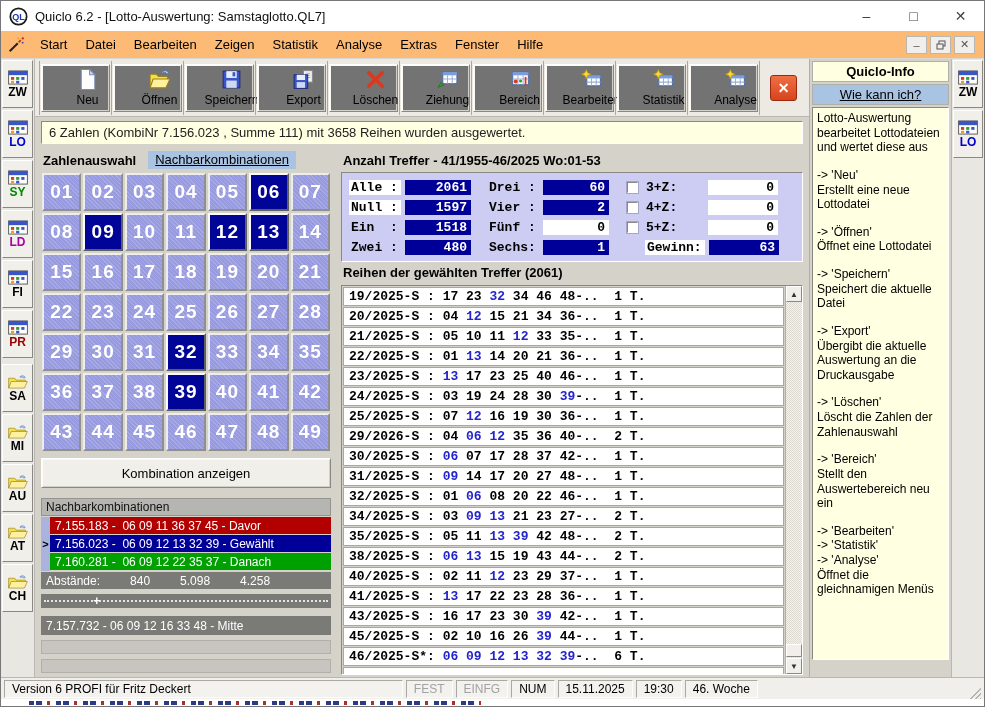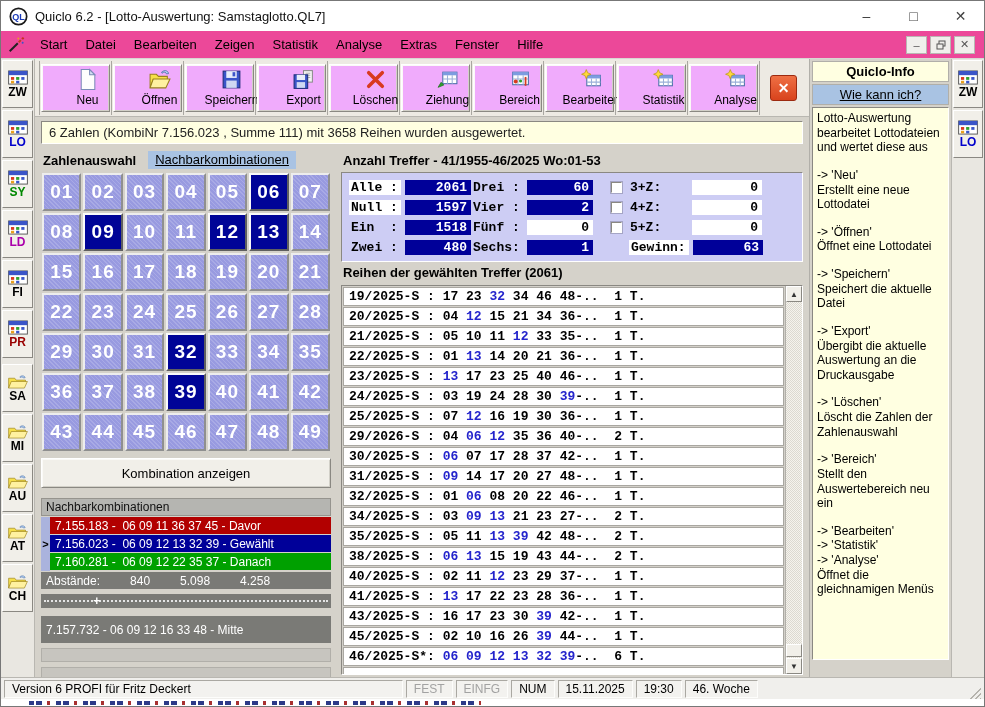--- a/index.html
+++ b/index.html
@@ -8,41 +8,41 @@
   .window { width:985px; height:707px; background:#f0f0f0; border:1px solid #777; display:flex; flex-direction:column; overflow:hidden; }
 
   
   .titlebar { height:30px; background:#fff; display:flex; align-items:center; padding-left:8px; gap:7px; flex:0 0 auto; }
   .app-icon svg { width:19px; height:19px; display:block; }
   .title-text { font-size:13px; color:#111; }
   .win-controls { margin-left:auto; display:flex; height:100%; }
   .win-btn { width:47px; height:100%; display:flex; align-items:center; justify-content:center; font-size:14px; color:#444; }
 
   
-  .menubar { height:28px; background:#ec4899; border-bottom:1px solid #d9d7d3; display:flex; align-items:center; padding:0 6px; flex:0 0 auto; }
+  .menubar { height:28px; background:#fdba74; border-bottom:1px solid #d9d7d3; display:flex; align-items:center; padding:0 6px; flex:0 0 auto; }
   .wand svg { width:18px; height:18px; display:block; margin-right:6px; }
   .menu-item { padding:4px 9px; font-size:13px; }
   .mdi-controls { margin-left:auto; display:flex; gap:3px; padding-right:3px; }
   .mdi-btn { width:21px; height:18px; border:1px solid #b9b7b3; background:#f0efec; color:#555; font-size:11px; display:flex; align-items:center; justify-content:center; }
   .mdi-btn svg { width:10px; height:10px; }
 
   
   .bodyrow { flex:1 1 auto; display:flex; min-height:0; background:#d5d2ca; }
   .left-strip { width:34px; flex:0 0 auto; background:#e9e7e1; border-right:1px solid #b9b7b1; display:flex; flex-direction:column; }
   .right-strip { width:33px; flex:0 0 auto; background:#e9e7e1; border-left:1px solid #b9b7b1; display:flex; flex-direction:column; }
   .side-tab { height:48px; flex:0 0 auto; margin:1px; background:#f1efe9; border:1px solid; border-color:#fff #8a8882 #8a8882 #fff; display:flex; flex-direction:column; align-items:center; justify-content:center; gap:1px; }
   .side-tab.gap { margin-top:5px; }
   .side-tab svg { width:22px; height:15px; display:block; }
   .side-tab .lbl { font-weight:bold; font-size:12px; line-height:12px; }
 
   .main { flex:1 1 auto; display:flex; flex-direction:column; min-width:0; }
 
   
   .toolbar { height:58px; flex:0 0 auto; background:#edeae3; border-bottom:1px solid #b9b7b1; display:flex; align-items:center; padding:0 3px; }
-  .tb-btn { width:69px; height:48px; flex:0 0 auto; background:#f0abfc; border:1px solid; border-color:#fff #8a8882 #8a8882 #fff; box-shadow:inset 1px 1px 0 #fbfaf7, inset -1px -1px 0 #d2d0c8; display:flex; flex-direction:column; align-items:center; justify-content:center; gap:2px;padding-left:24px; }
+  .tb-btn { width:69px; height:48px; flex:0 0 auto; background:#737373; border:1px solid; border-color:#fff #8a8882 #8a8882 #fff; box-shadow:inset 1px 1px 0 #fbfaf7, inset -1px -1px 0 #d2d0c8; display:flex; flex-direction:column; align-items:center; justify-content:center; gap:2px;padding-left:24px; }
   .tb-btn .tb-icon svg { width:23px; height:23px; display:block; }
   .tb-btn .tb-label { font-size:12px; }
   .tb-sep { width:1px; height:54px; background:#a9a7a1; margin:0 1px; flex:0 0 auto; }
   .tb-close { width:27px; height:26px; margin-left:9px; flex:0 0 auto; border:1px solid #9c2a10; border-radius:3px; background:linear-gradient(#ef7044,#d8431d); color:#fff; font-weight:bold; font-size:14px; display:flex; align-items:center; justify-content:center; }
 
   
   .content { flex:1 1 auto; min-height:0; padding:4px 6px 2px 6px; display:flex; flex-direction:column; }
   .infobar { height:23px; flex:0 0 auto; background:#ffffe1; border:1px solid; border-color:#8a8882 #fff #fff #8a8882; display:flex; align-items:center; padding:0 7px; font-size:13px; color:#222; margin-bottom:4px; }
   .columns { flex:1 1 auto; min-height:0; display:flex; gap:10px; }
   .left-col { width:290px; flex:0 0 auto; display:flex; flex-direction:column; }
@@ -63,31 +63,31 @@
   .nb-band { display:flex; margin-top:1px; }
   .nb-markers { width:9px; flex:0 0 auto; background:#aab3dd; display:flex; flex-direction:column; }
   .nb-marker { height:18px; display:flex; align-items:center; justify-content:center; font-weight:bold; font-size:11px; color:#000; }
   .nb-rows { flex:1 1 auto; }
   .nb-row { height:17px; margin-bottom:1px; color:#fff; display:flex; align-items:center; padding:0 5px; white-space:pre; }
   .abst-row { height:17px; background:#7a7a76; color:#fff; display:flex; align-items:center; padding:0 5px; margin-top:1px; }
   .abst-row .v { margin-left:30px; }
   .gauge { height:14px; background:#7a7a76; margin-top:5px; position:relative; }
   .gauge::before { content:""; position:absolute; left:3px; right:3px; top:6px; border-top:2px dotted #e4e4e4; }
   .gauge .plus { position:absolute; left:18%; top:0; color:#fff; font-weight:bold; font-size:12px; line-height:14px; }
-  .mitte-row { height:27px; background:#7a7a76; color:#fff; display:flex; align-items:center; padding:5px 5px; margin-top:8px; }
+  .mitte-row { height:19px; background:#7a7a76; color:#fff; display:flex; align-items:center; padding:5px 5px; margin-top:8px; }
   .empty-row { height:14px; background:#c7c5bf; border:1px solid #b1afa9; margin-top:5px; }
 
   .panel-title { height:24px; flex:0 0 auto; font-weight:bold; font-size:13px; display:flex; align-items:center; padding-left:2px; }
   .treffer-panel { flex:0 0 auto; background:#cdcdf4; border:1px solid; border-color:#8a8882 #fff #fff #8a8882; padding:4px 7px; font-family:"Liberation Mono","DejaVu Sans Mono",monospace; font-weight:bold; font-size:13px; }
   .tr-row { height:20px; display:flex; align-items:center; }
   .tr-label { white-space:pre; padding:0 2px; }
   .tr-label.white { background:#fff; }
   .tr-val { width:66px; text-align:right; background:#fff; color:#000; padding:0 4px; margin-left:4px; }
   .tr-val.navy { background:#000099; color:#fff; }
-  .tr-g1 .tr-label { width:52px; } .tr-g2 { } .tr-g2 .tr-label { width:52px; }
+  .tr-g1 .tr-label { width:52px; } .tr-g2 { margin-left:16px; } .tr-g2 .tr-label { width:52px; }
   .tr-g3 { margin-left:18px; } .tr-g3 .tr-label { width:60px; } .tr-g3 .tr-val { width:70px; }
   .cb { width:11px; height:11px; background:#fff; border:1px solid; border-color:#8a8882 #fff #fff #8a8882; outline:1px solid #a5a5c5; margin-right:6px; flex:0 0 auto; }
   .cb-ph { width:18px; flex:0 0 auto; }
 
   .reihen-title { height:20px; flex:0 0 auto; font-weight:bold; font-size:13px; margin-top:3px; padding-left:2px; }
   .reihen { flex:1 1 auto; min-height:0; border:1px solid; border-color:#8a8882 #fff #fff #8a8882; background:#d3d0c9; display:flex; }
   .reihen-rows { flex:1 1 auto; min-width:0; padding:1px; overflow:hidden; }
   .rrow { height:19px; margin-bottom:1px; background:#fff; border:1px solid #a9a7a1; display:flex; align-items:center; padding:0 5px; font-family:"Liberation Mono","DejaVu Sans Mono",monospace; font-weight:bold; font-size:13px; white-space:pre; }
   .rrow .blue { color:#2424cc; }
   .rfill { height:15px; background:#fff; border:1px solid #a9a7a1; }

